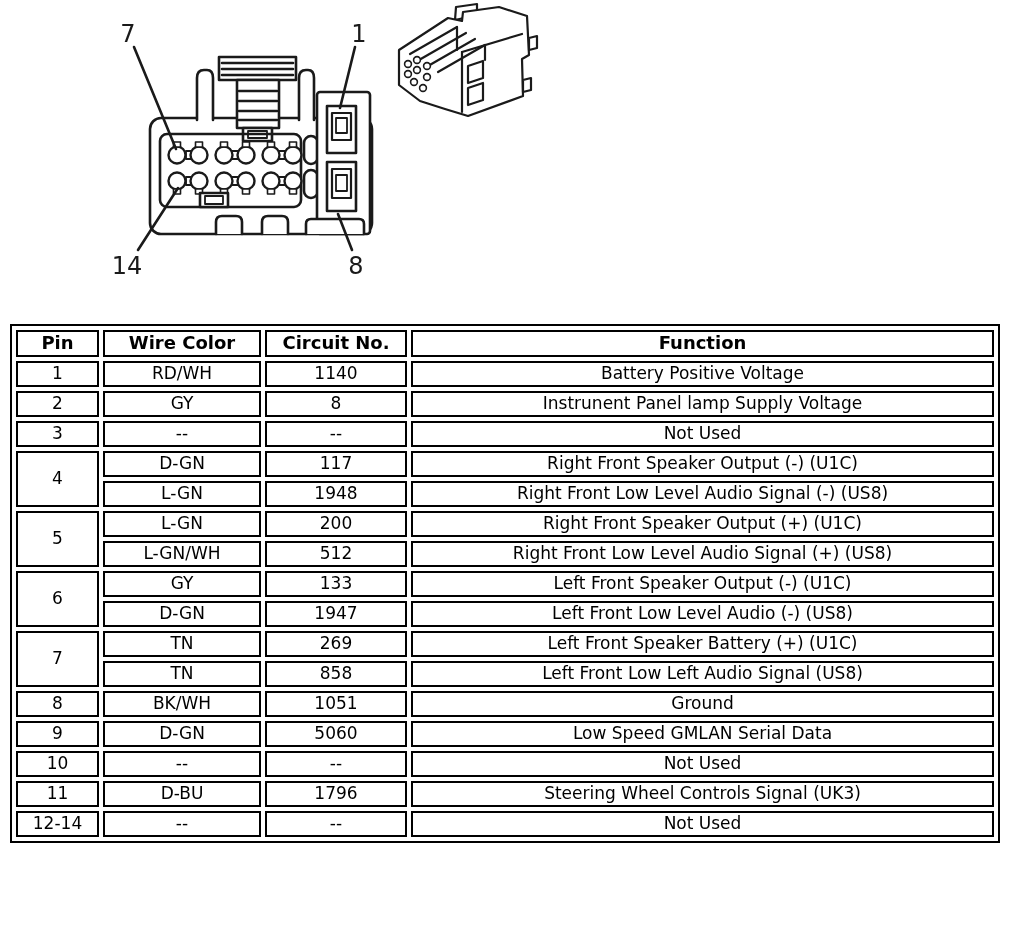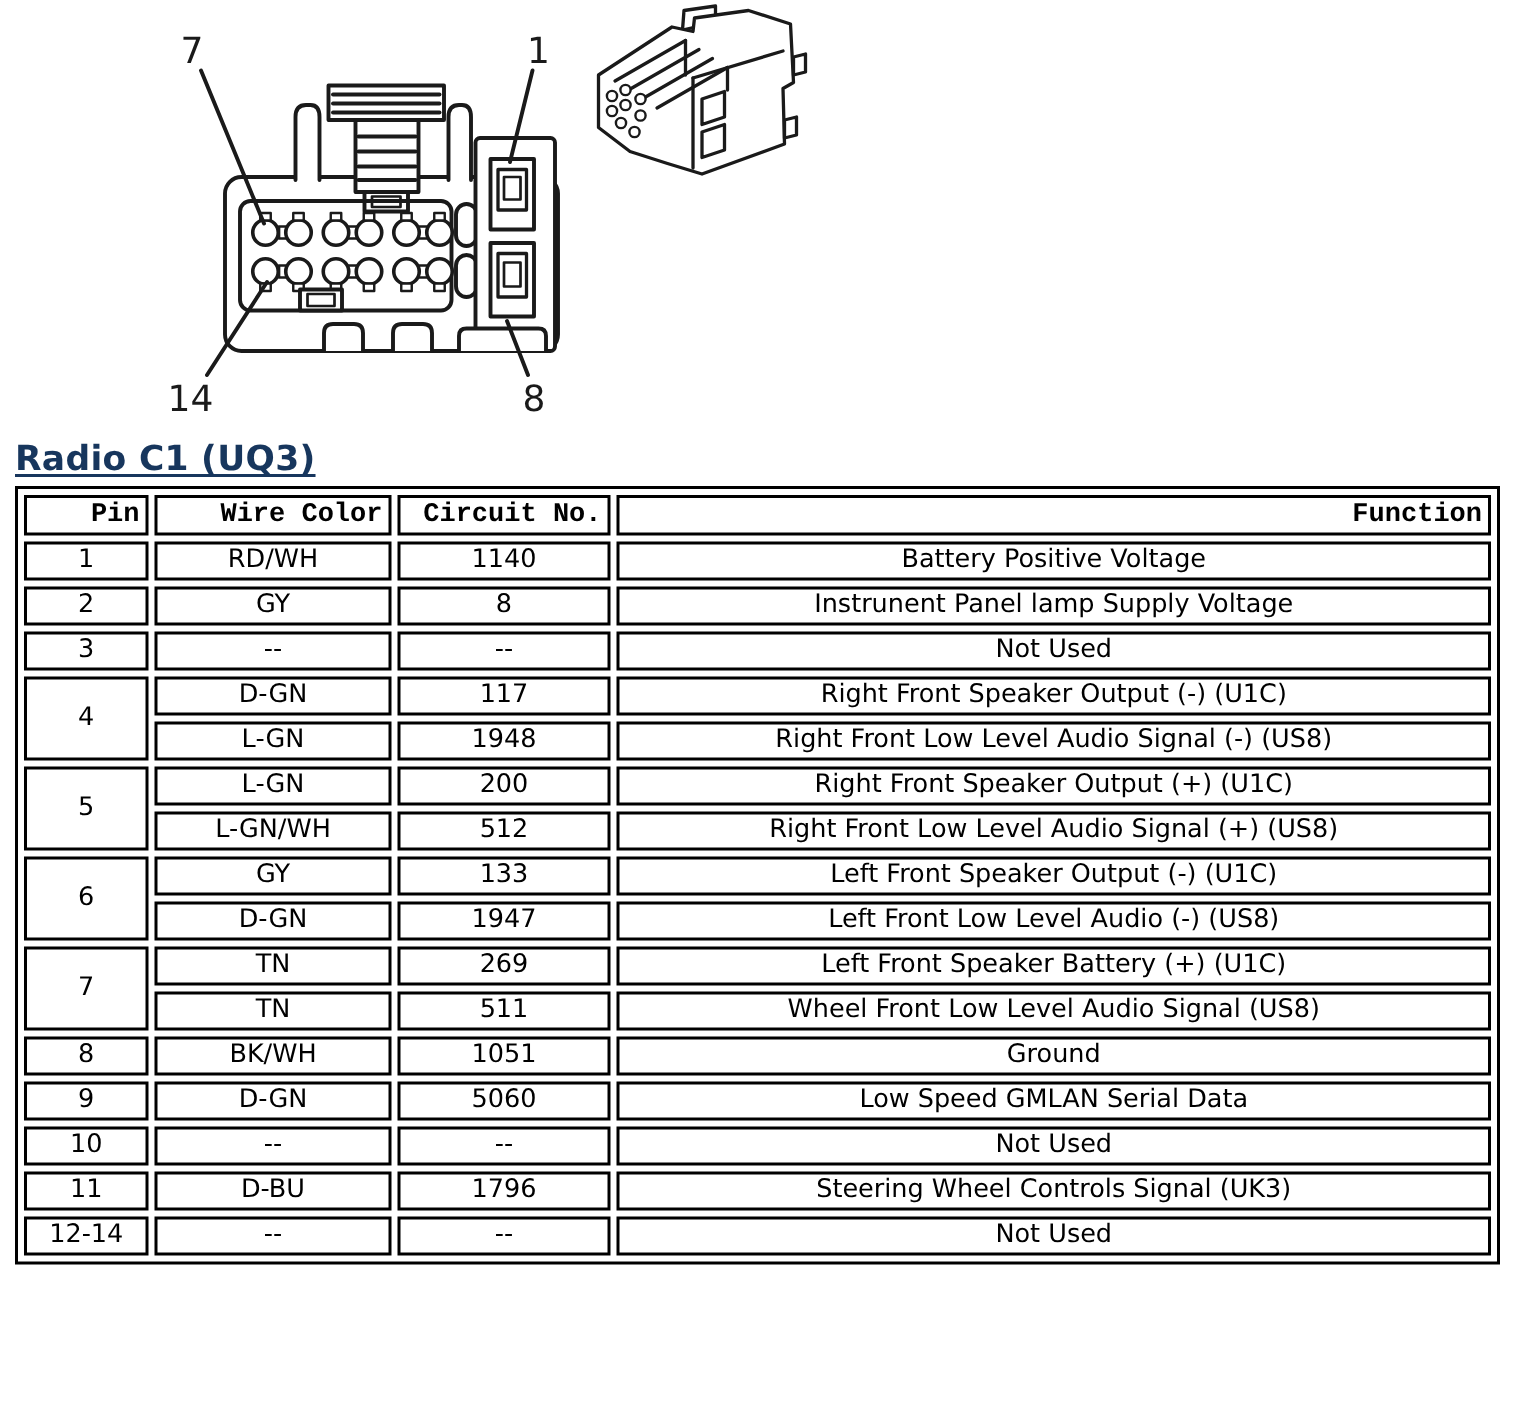--- a/index.html
+++ b/index.html
@@ -36,21 +36,21 @@
   table.pinout th, table.pinout td {
     border:2px solid #000;
     height:26px;
     padding:0 5px;
     font-size:17px;
     line-height:1.15;
     background:#fff;
     white-space:nowrap;
     overflow:hidden;
   }
-  table.pinout th { font-size:18px; font-weight:bold; text-align:right; padding:1px 4px;font-family:Liberation Mono, monospace; }
+  table.pinout th { font-size:18px; font-weight:bold; text-align:center; padding:1px 4px; }
   td.c { text-align:center; }
   td.f { text-align:center; }
   svg text { font-family:"DejaVu Sans","Liberation Sans",sans-serif; }
 </style>
 </head>
 <body>
 
 <div class="page">
 
   <div class="figure-wrap">
@@ -180,21 +180,20 @@
         <g fill="#1a1a1a" stroke="none" font-size="24" text-anchor="middle">
           <text x="128" y="42">7</text>
           <text x="359" y="42">1</text>
           <text x="127" y="274">14</text>
           <text x="356" y="274">8</text>
         </g>
       </g>
     </svg>
   </div>
 
-  <div class="section-title">Radio C1 (UQ3)</div>
 
   <table class="pinout">
     <colgroup>
       <col style="width:83px">
         <col style="width:158px">
         <col style="width:142px">
         <col>
     </colgroup>
     <thead>
       <tr>
@@ -257,22 +256,22 @@
         <td class="f">Left Front Low Level Audio (-) (US8)</td>
       </tr>
       <tr>
         <td class="c" rowspan="2">7</td>
         <td class="c">TN</td>
         <td class="c">269</td>
         <td class="f">Left Front Speaker Battery (+) (U1C)</td>
       </tr>
       <tr>
         <td class="c">TN</td>
-        <td class="c">511</td>
-        <td class="f">Wheel Front Low Level Audio Signal (US8)</td>
+        <td class="c">858</td>
+        <td class="f">Left Front Low Left Audio Signal (US8)</td>
       </tr>
       <tr>
         <td class="c">8</td>
         <td class="c">BK/WH</td>
         <td class="c">1051</td>
         <td class="f">Ground</td>
       </tr>
       <tr>
         <td class="c">9</td>
         <td class="c">D-GN</td>

